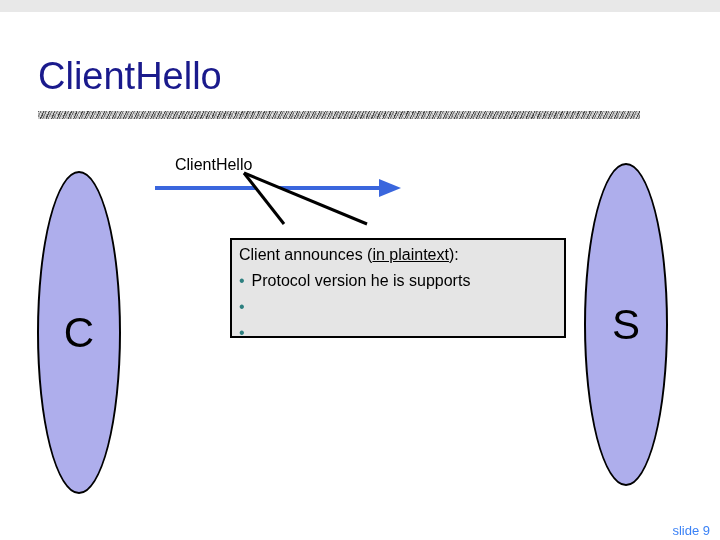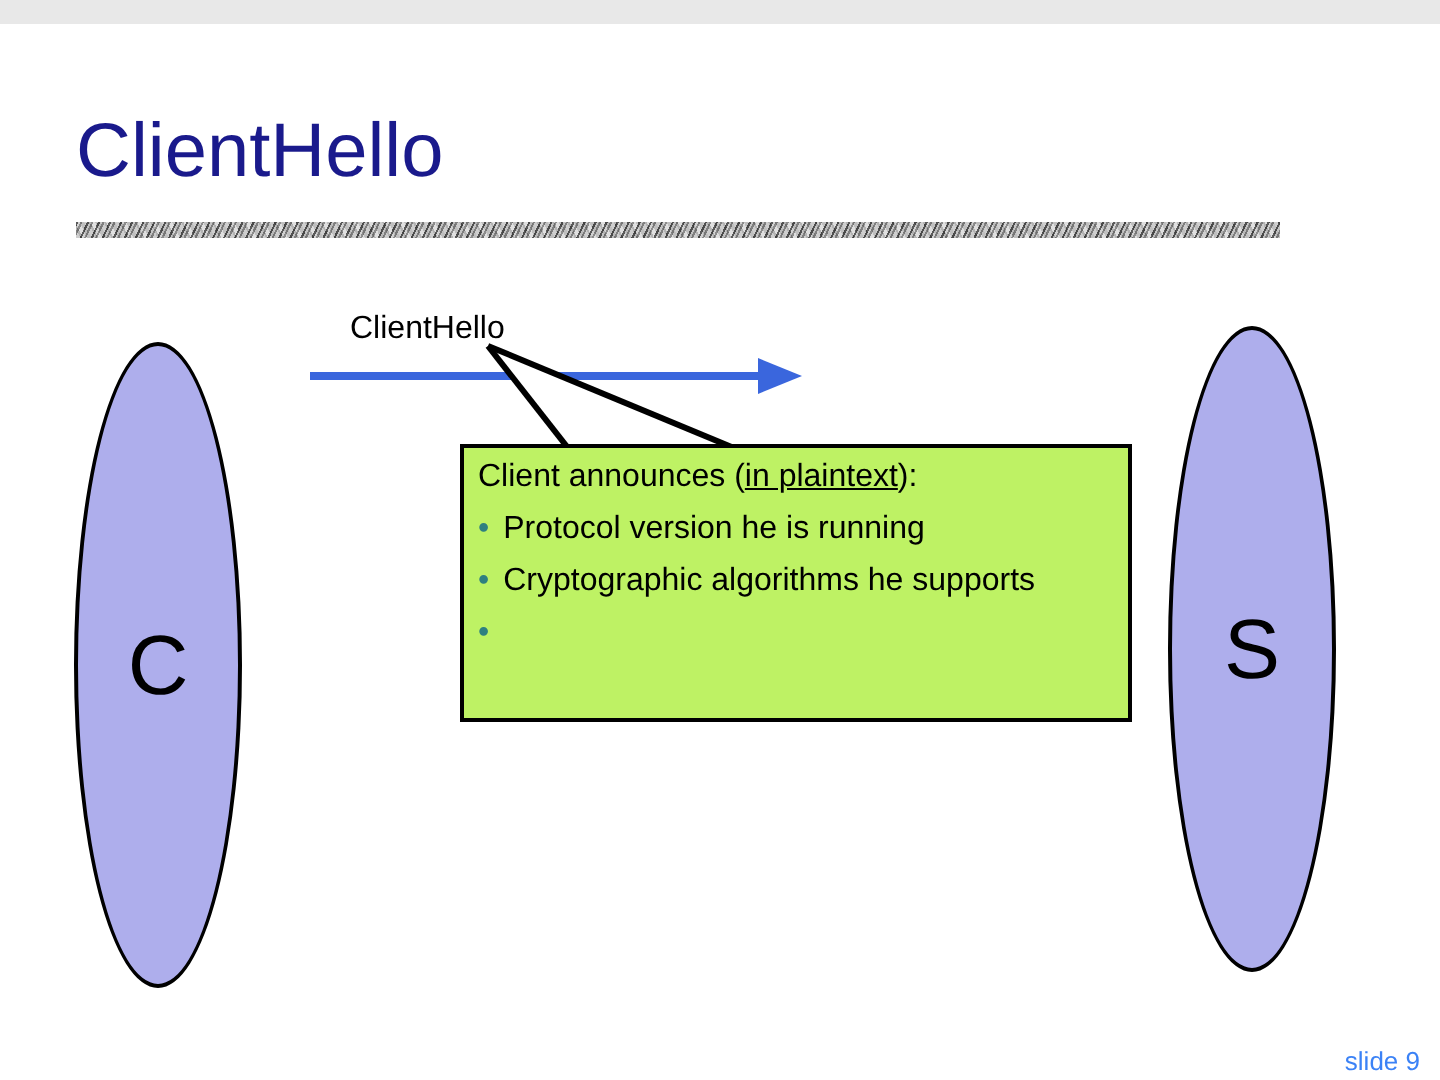--- a/index.html
+++ b/index.html
@@ -26,23 +26,23 @@
   }
   .msg-label{
     position:absolute;left:175px;top:144px;
     font-size:16px;color:#000;
   }
   .overlay-svg{
     position:absolute;left:0;top:0;width:720px;height:540px;
     pointer-events:none;
   }
   .callout-box{
-    position:absolute;left:230px;top:210px;
-    width:336px;height:139px;
-    background:#bef264;
+    position:absolute;left:230px;top:226px;
+    width:336px;height:100px;
+    background:#e5e5e5;
     border:2px solid #000;
     box-sizing:border-box;
     padding:2px 6px 0 7px;
     font-size:16px;line-height:26px;color:#000;
   }
   .callout-line{white-space:nowrap;}
   .u{text-decoration:underline;}
   .bullet-row{display:flex;align-items:baseline;white-space:nowrap;}
   .bullet-dot{
     color:#2E8080;
@@ -90,25 +90,24 @@
       <polygon points="244,161 284,213 367,213" fill="#ffffff" stroke="none"></polygon>
       <line x1="244" y1="161" x2="284" y2="212" stroke="#000000" stroke-width="3"></line>
       <line x1="244" y1="161" x2="367" y2="212" stroke="#000000" stroke-width="3"></line>
     </g>
   </svg>
 
   <div class="callout-box">
     <div class="callout-line"><span>Client announces (</span><span class="u">in plaintext</span><span>):</span></div>
     <div class="bullet-row">
       <span class="bullet-dot">•</span>
-      <span>Protocol version he is running</span>
+      <span>Protocol version he is supports</span>
     </div>
     <div class="bullet-row">
       <span class="bullet-dot">•</span>
-      <span>Cryptographic algorithms he supports</span>
     </div>
     <div class="bullet-row">
       <span class="bullet-dot">•</span>
     </div>
   </div>
 
   <div class="ellipse client">
     <span class="ellipse-letter">C</span>
   </div>
 

